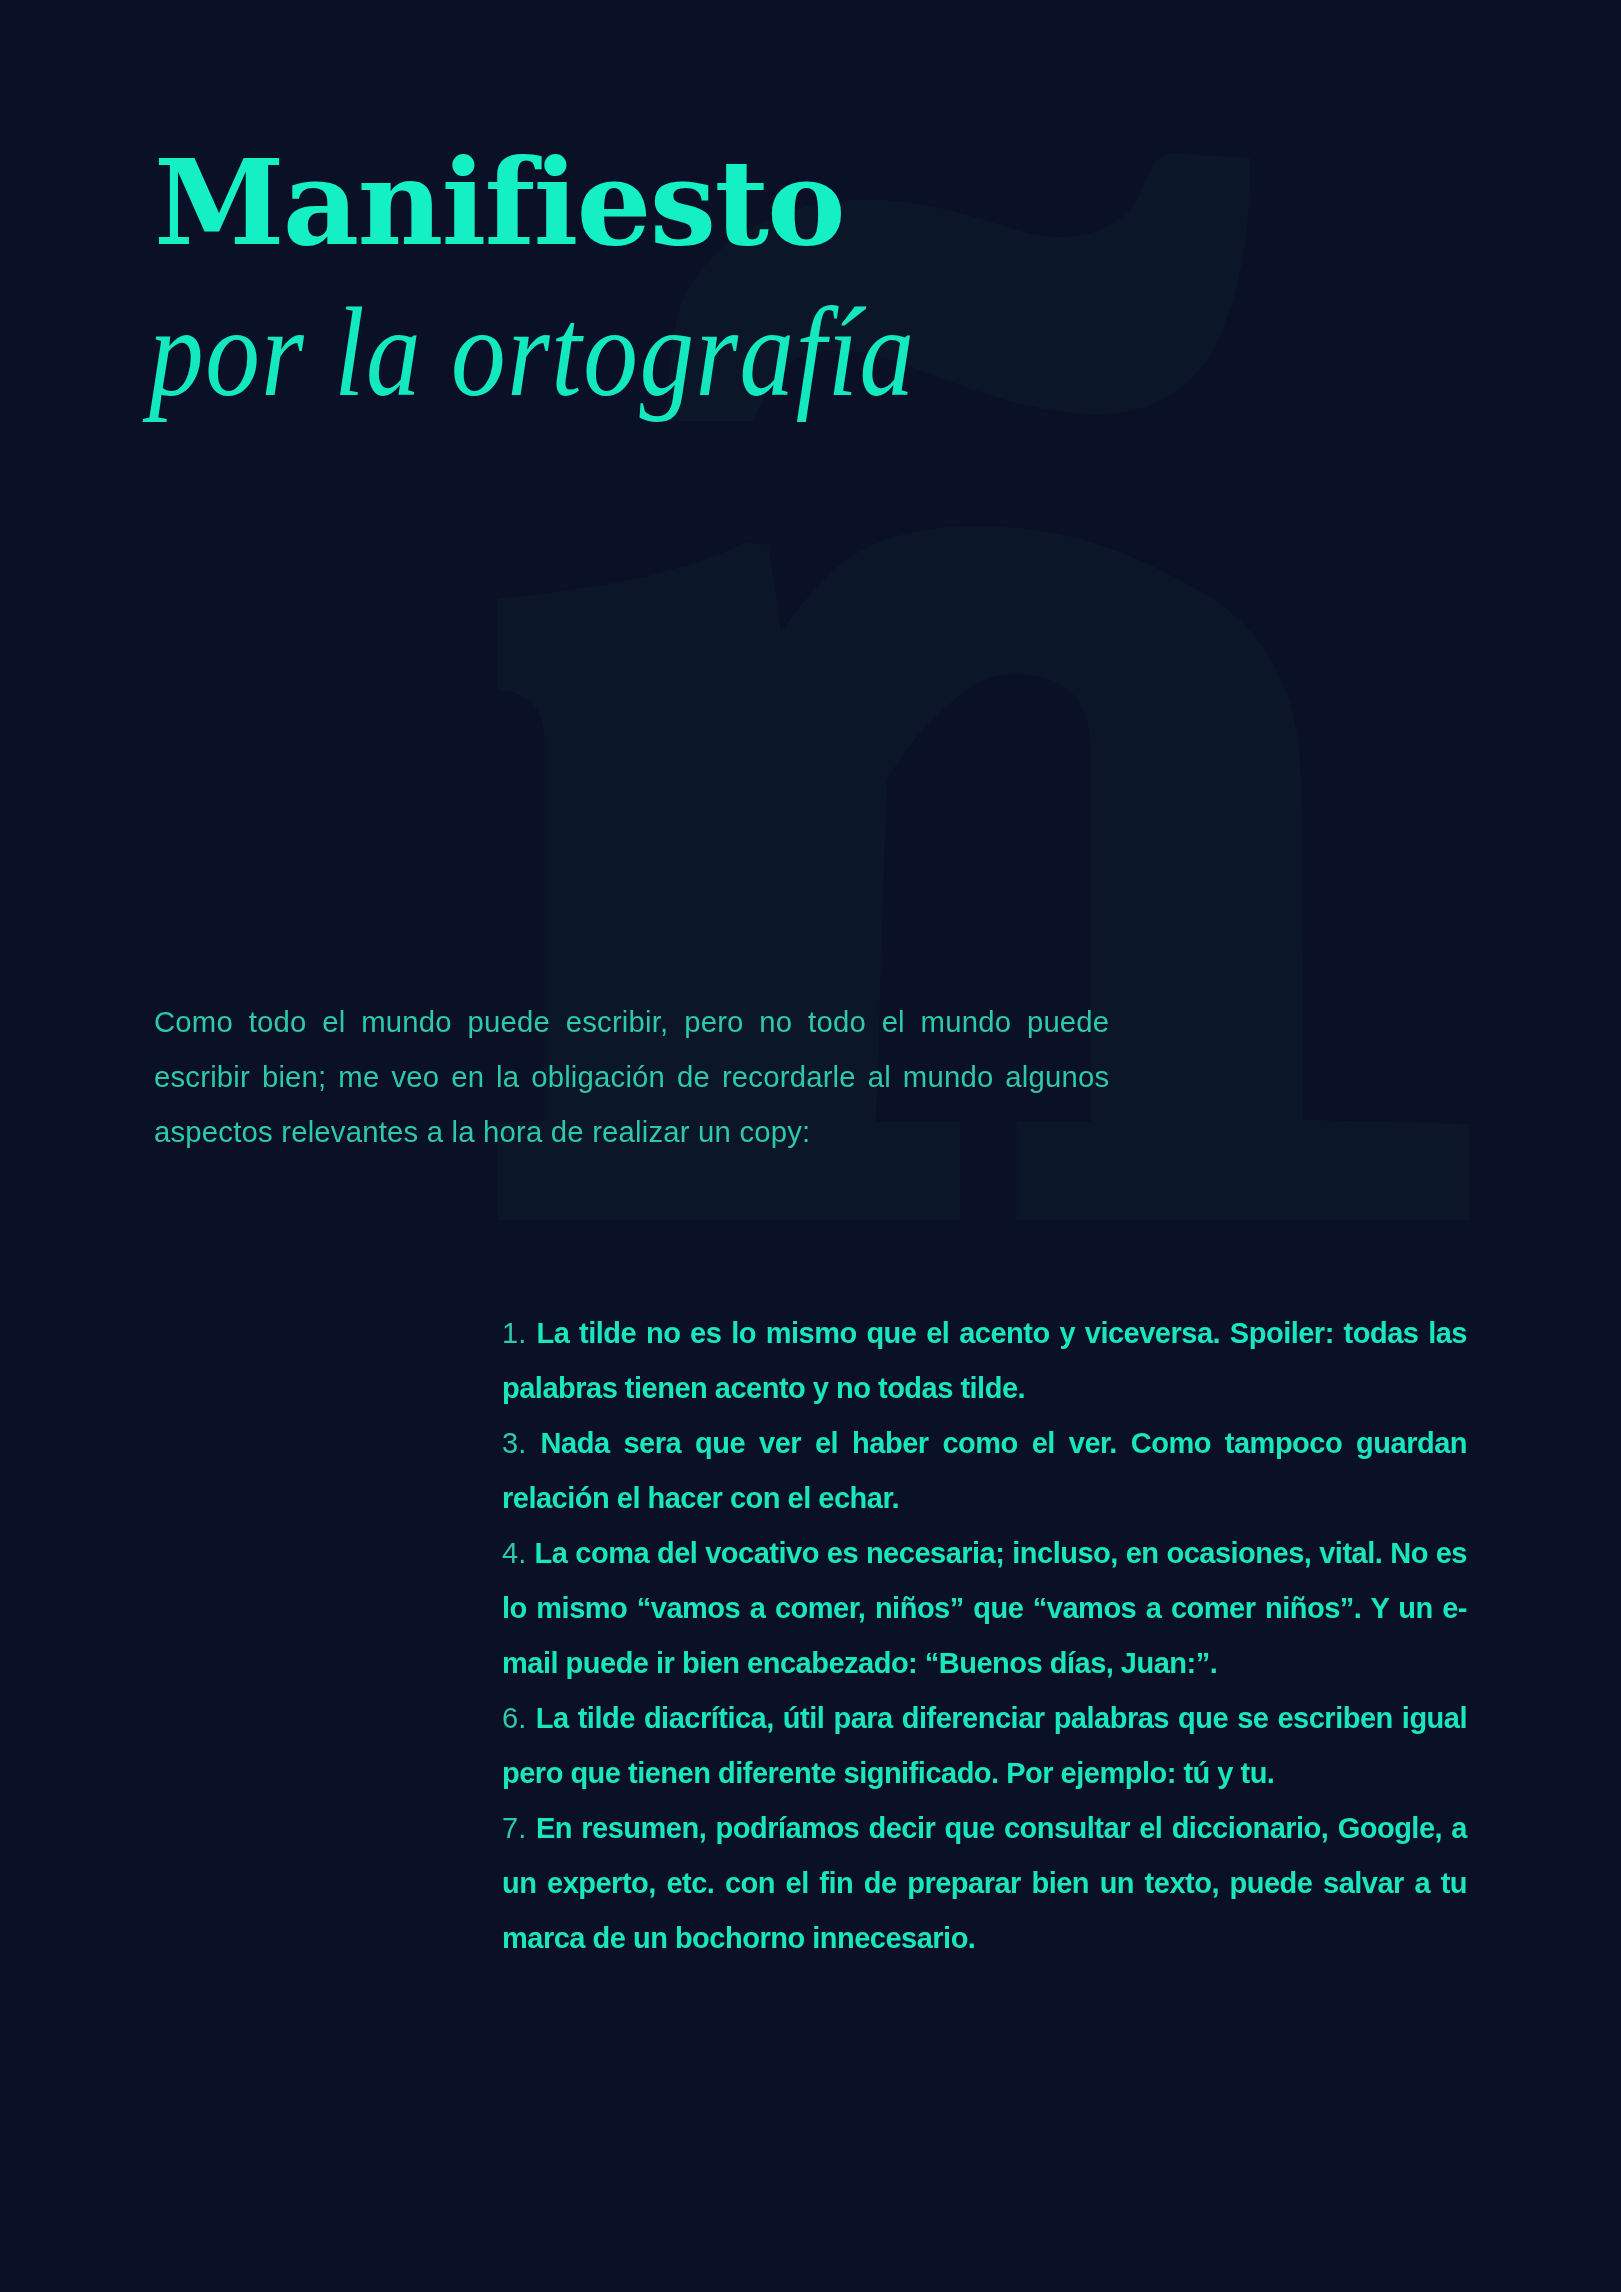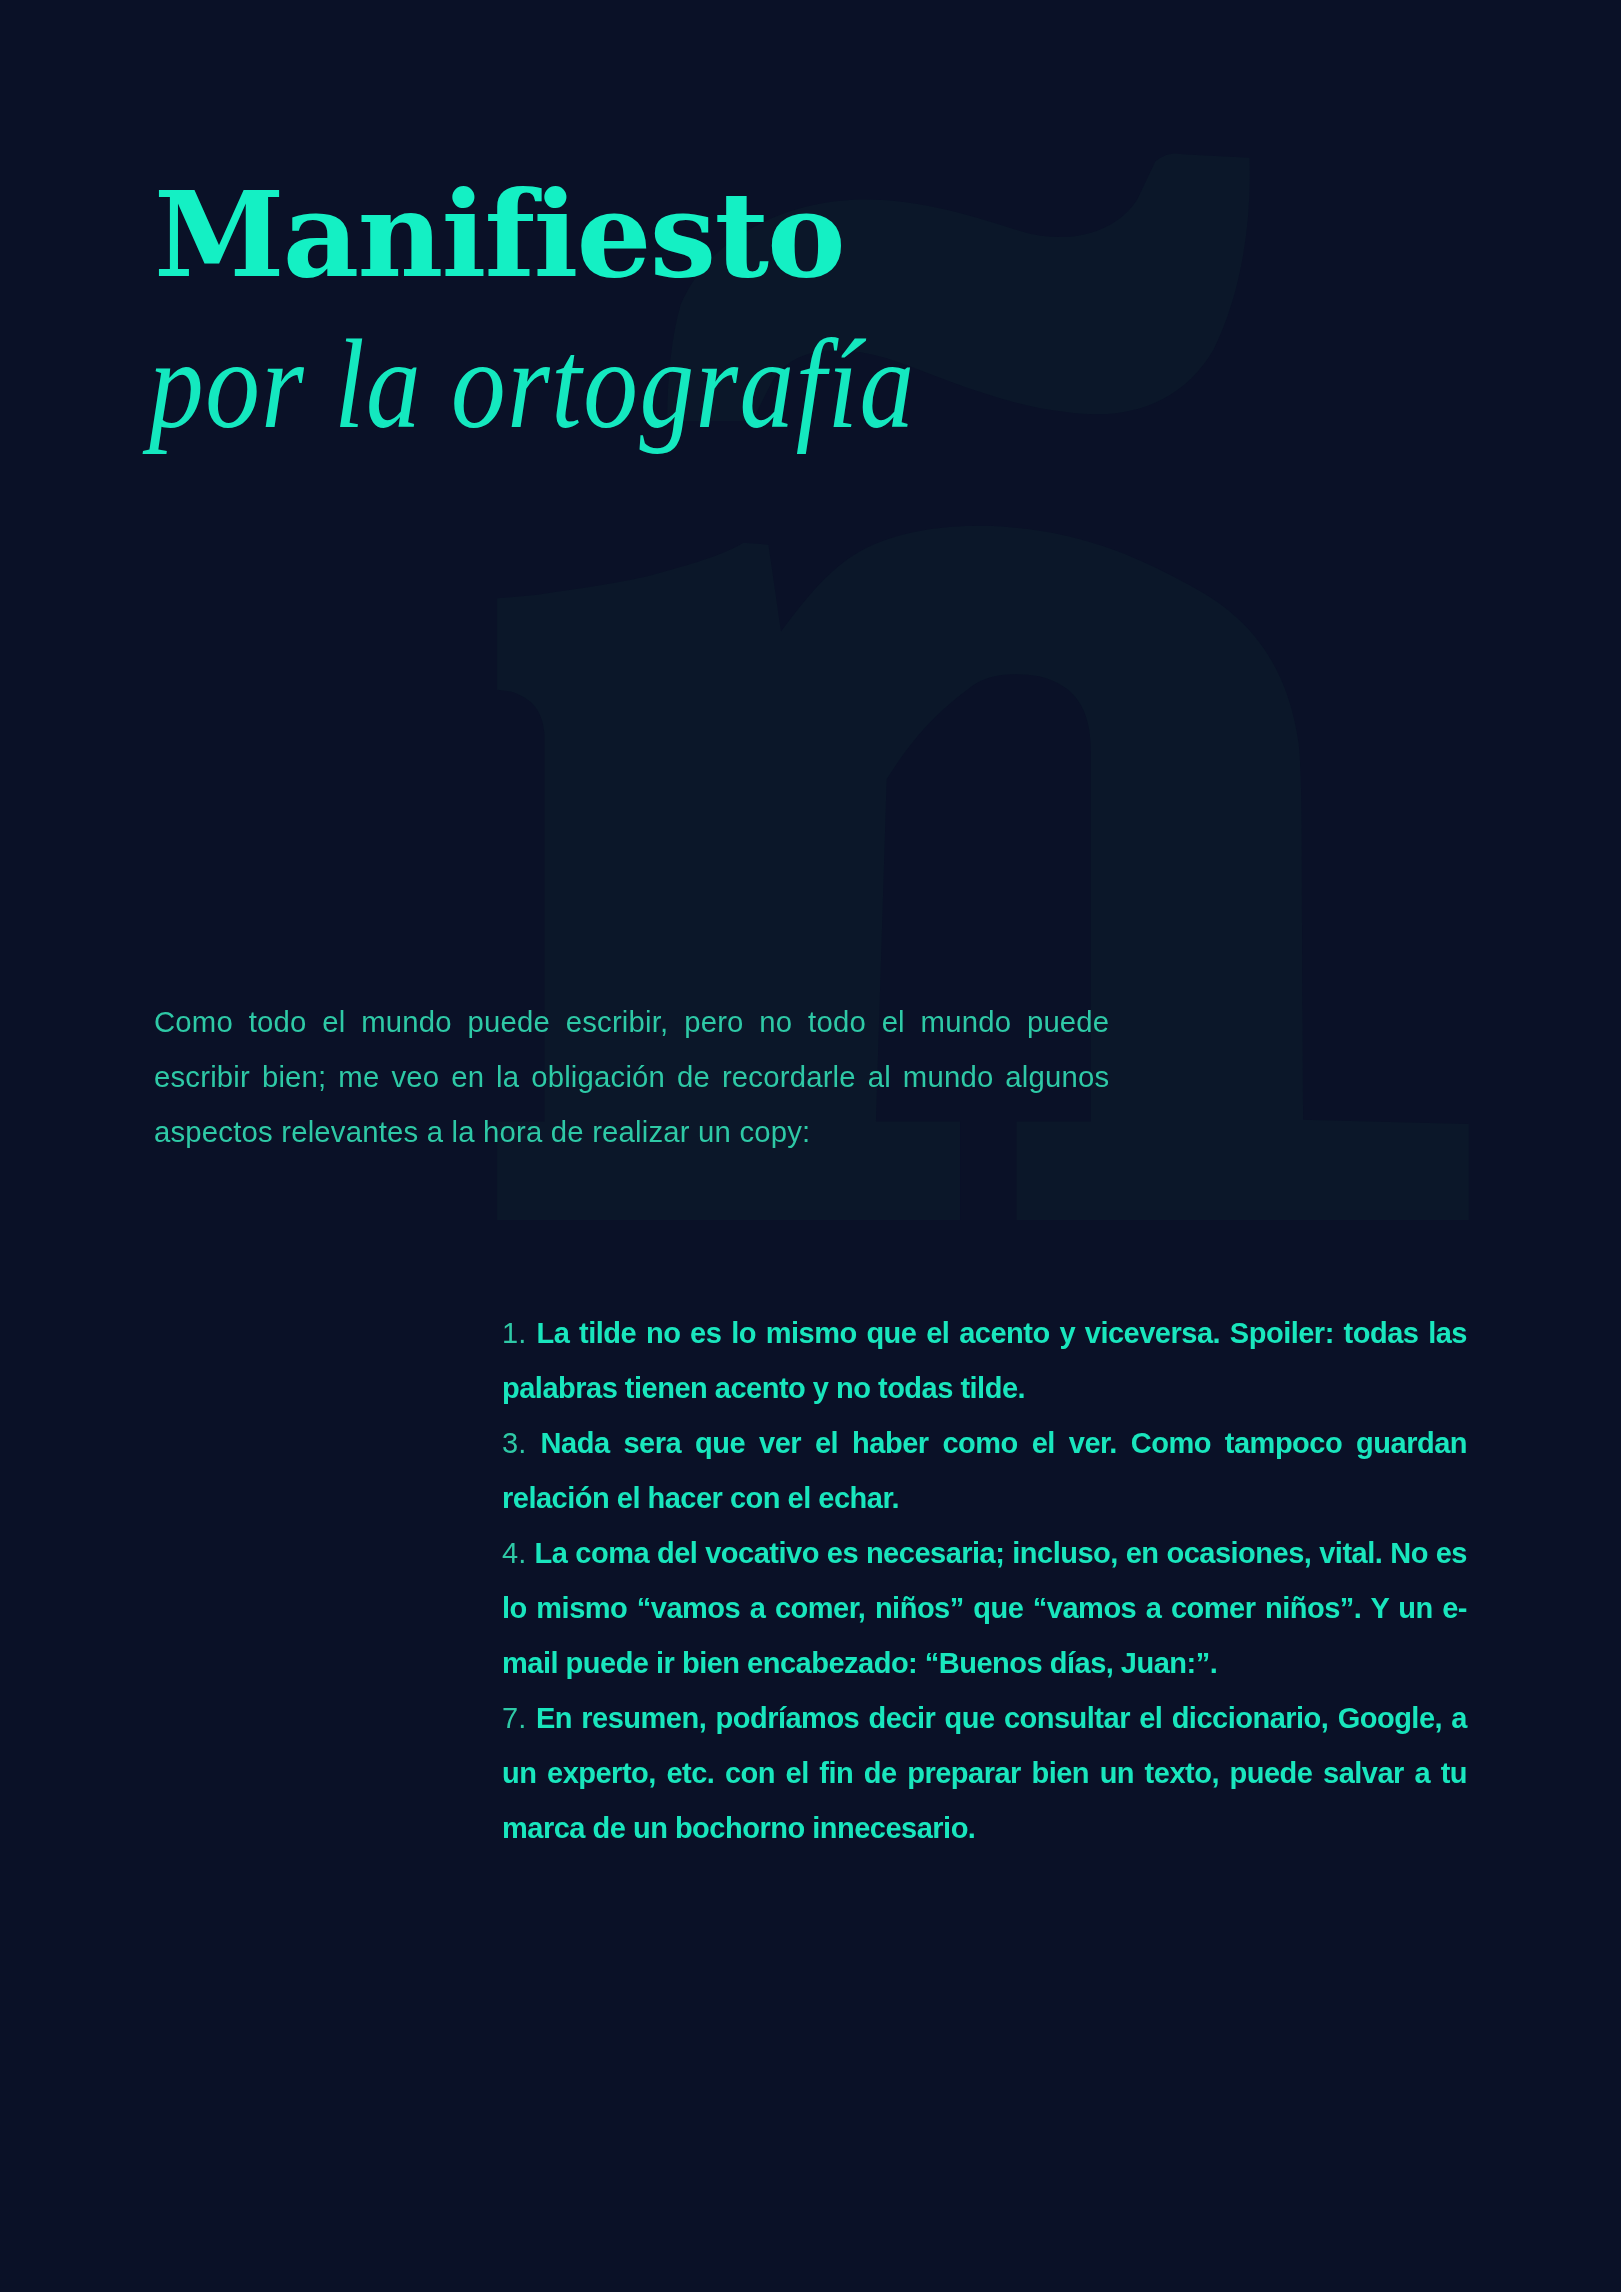--- a/index.html
+++ b/index.html
@@ -18,21 +18,21 @@
       position: absolute;
       left: 0;
       top: 0;
       width: 1622px;
       height: 2293px;
       pointer-events: none;
     }
     .title-block {
       position: absolute;
       left: 154px;
-      top: 168px;
+      top: 136px;
       width: 1075px;
     }
     .title-main {
       font-family: "DejaVu Serif", serif;
       font-weight: bold;
       font-size: 118px;
       line-height: 134px;
       color: #14f0c4;
       letter-spacing: -1.8px;
       margin: 0;
@@ -153,15 +153,16 @@
   <h1 class="title-main">Manifiesto</h1>
   <h2 class="title-sub">por la ortografía</h2>
 </header>
 
 <p class="intro">Como todo el mundo puede escribir, pero no todo el mundo puede escribir bien; me veo en la obligación de recordarle al mundo algunos aspectos relevantes a la hora de realizar un copy:</p>
 
 <ol class="manifesto-list">
   <li><span class="item-num">1.</span> <span class="item-text">La tilde no es lo mismo que el acento y viceversa. Spoiler: todas las palabras tienen acento y no todas tilde.</span></li>
   <li><span class="item-num">3.</span> <span class="item-text">Nada sera que ver el haber como el ver. Como tampoco guardan relación el hacer con el echar.</span></li>
   <li><span class="item-num">4.</span> <span class="item-text">La coma del vocativo es necesaria; incluso, en ocasiones, vital. No es lo mismo “vamos a comer, niños” que “vamos a comer niños”. Y un e-mail puede ir bien encabezado: “Buenos días, Juan:”.</span></li>
+  <li><span class="item-num">6.</span> <span class="item-text">La tilde diacrítica, útil para diferenciar palabras que se escriben igual pero que tienen diferente significado. Por ejemplo: tú y tu.</span></li>
   <li><span class="item-num">7.</span> <span class="item-text">En resumen, podríamos decir que consultar el diccionario, Google, a un experto, etc. con el fin de preparar bien un texto, puede salvar a tu marca de un bochorno innecesario.</span></li>
 </ol>
 
 
 </body></html>

